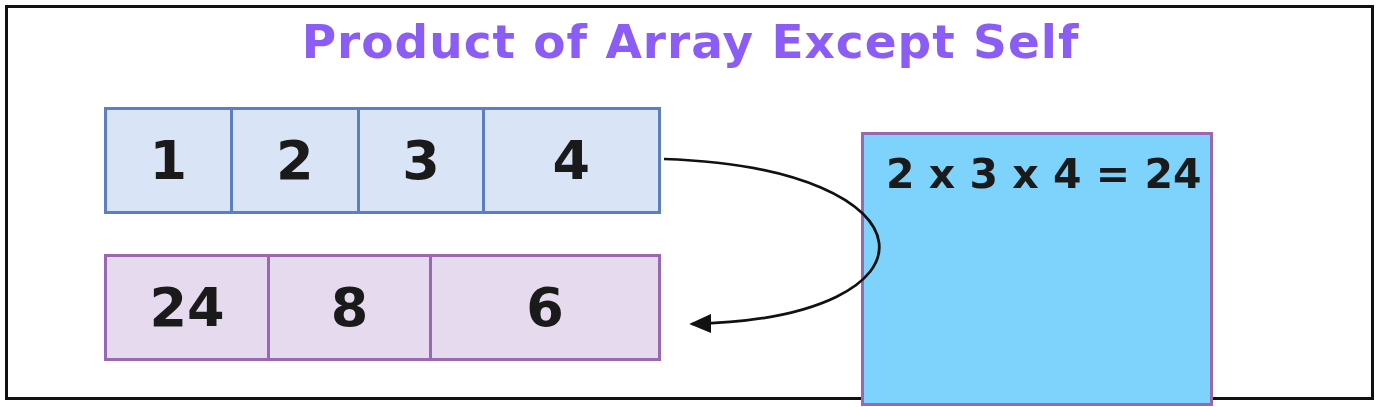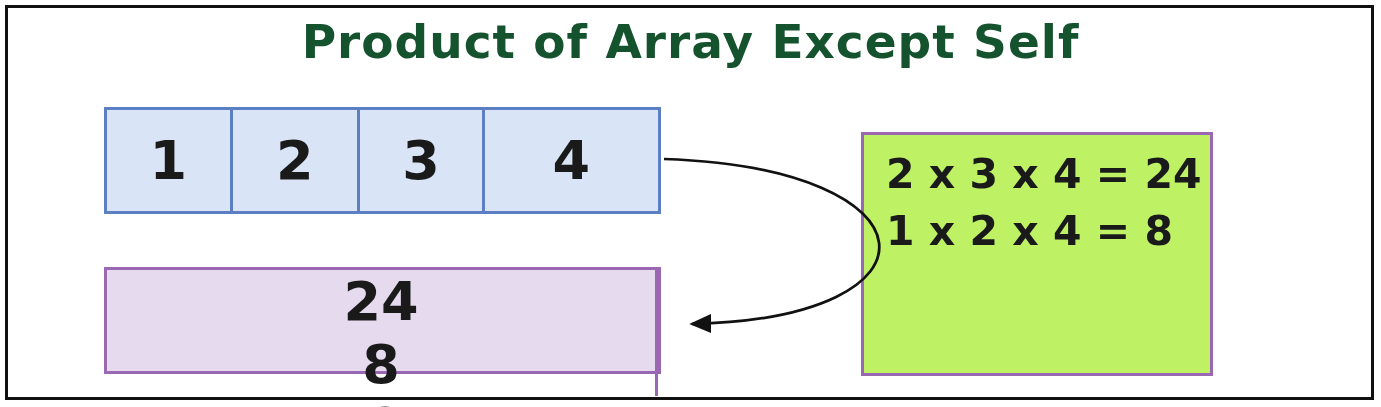--- a/index.html
+++ b/index.html
@@ -15,33 +15,33 @@
   }
 
   .title {
     position: absolute;
     left: 0; top: 14px;
     width: 100%;
     text-align: center;
     font-size: 47px;
     font-weight: bold;
     letter-spacing: 1px;
-    color: #14532d;
+    color: #8b5cf6;
   }
 
   .array {
     position: absolute;
     left: 104px;
     width: 557px;
     height: 107px;
     display: flex;
     flex-direction: row;
   }
   .array.input  { top: 107px; border: 3px solid #5b7fc2; background: #d9e4f7; }
-  .array.output { top: 267px; border: 3px solid #9a68b2; background: #e6daee; flex-direction: column; }
+  .array.output { top: 254px; border: 3px solid #9a68b2; background: #e6daee; }
 
   .cell {
     flex-grow: 1;
     flex-basis: 0;
     display: flex;
     align-items: center;
     justify-content: center;
     font-size: 54px;
     font-weight: bold;
     color: #1a1a1a;
@@ -50,23 +50,23 @@
   .cell.w2 { flex-grow: 128; }
   .cell.w3 { flex-grow: 125; }
   .cell.w4 { flex-grow: 178; }
   .input  .cell { border-right: 3px solid #5b7fc2; }
   .output .cell { border-right: 3px solid #9a68b2; }
   .array .cell:last-child { border-right: none; }
 
   .calc-box {
     position: absolute;
     left: 861px; top: 132px;
-    width: 352px; height: 244px;
+    width: 352px; height: 274px;
     border: 3px solid #9a68b2;
-    background: #bef264;
+    background: #7dd3fc;
     padding: 11px 0 0 22px;
   }
   .calc-line {
     font-size: 41px;
     font-weight: bold;
     line-height: 57px;
     white-space: nowrap;
     color: #1a1a1a;
   }
 
@@ -92,21 +92,20 @@
 </div>
 
 <div class="array output">
   <div class="cell w1">24</div>
   <div class="cell w3">8</div>
   <div class="cell w4">6</div>
 </div>
 
 <div class="calc-box">
   <div class="calc-line">2 x 3 x 4 = 24</div>
-  <div class="calc-line">1 x 2 x 4 = 8</div>
 </div>
 
 <svg class="arrow-layer" viewBox="0 0 1381 407" xmlns="http://www.w3.org/2000/svg">
   <defs>
     <marker id="arrowhead" markerWidth="8" markerHeight="7" refX="7" refY="3.5" orient="auto" markerUnits="strokeWidth">
       <path d="M0,0 L8,3.5 L0,7 Z" fill="#111111"></path>
     </marker>
   </defs>
   <path d="M 664 159 C 940 168, 952 318, 692 324" fill="none" stroke="#111111" stroke-width="2.75" marker-end="url(#arrowhead)"></path>
 </svg>

